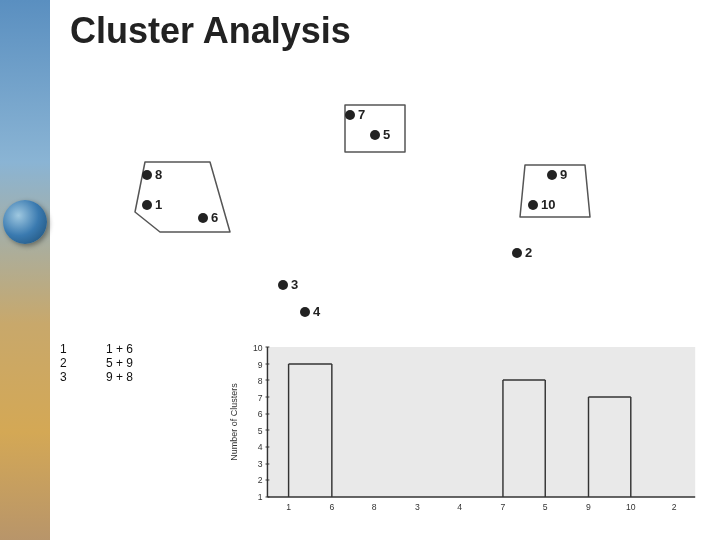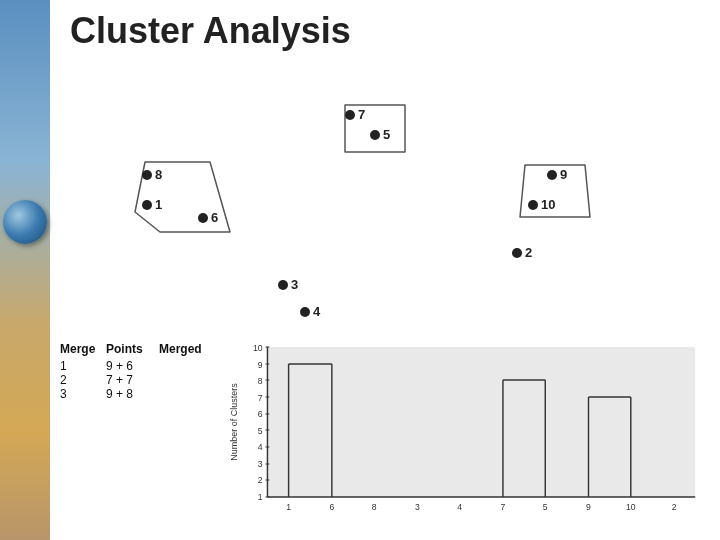--- a/index.html
+++ b/index.html
@@ -185,33 +185,28 @@
     </div>
     <div class="point" style="left:452px; top:188px;">
       <div class="dot"></div>
         <span>2</span>
     </div>
   </div>
 
   <div id="bottom-section">
 
     <div id="merge-table">
-      <div class="header-row">
-        <span class="col-merge">Merge</span>
-        <span class="col-points">Points</span>
-        <span class="col-merged">Merged</span>
-      </div>
       <div class="data-row">
         <span class="col-merge">1</span>
-        <span class="col-points">9 + 6</span>
+        <span class="col-points">1 + 6</span>
         <span class="col-merged"></span>
       </div>
       <div class="data-row">
         <span class="col-merge">2</span>
-        <span class="col-points">7 + 7</span>
+        <span class="col-points">5 + 9</span>
         <span class="col-merged"></span>
       </div>
       <div class="data-row">
         <span class="col-merge">3</span>
         <span class="col-points">9 + 8</span>
         <span class="col-merged"></span>
       </div>
     </div>
 
     <div id="dendrogram-container">

